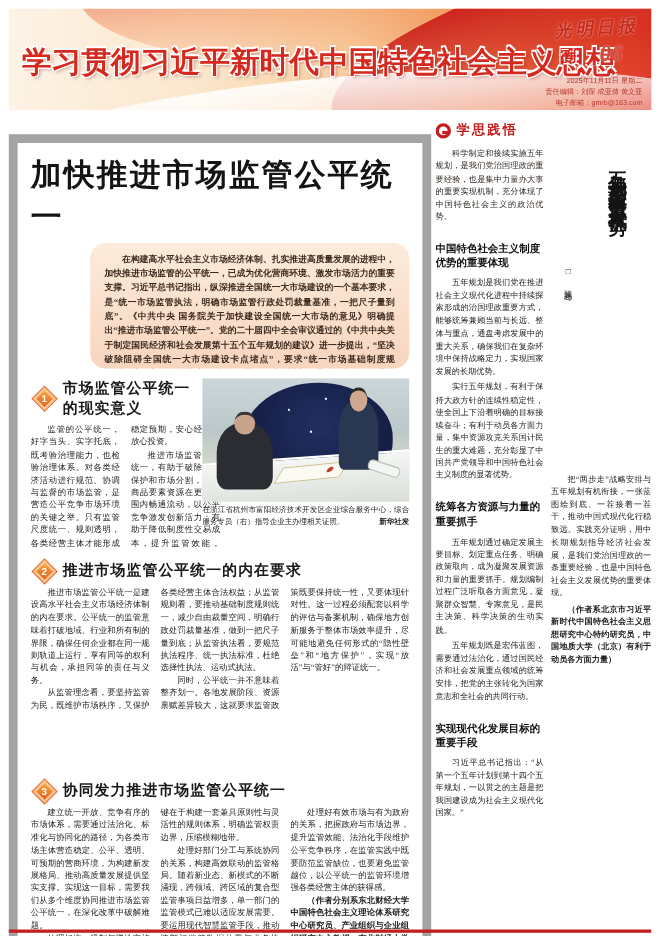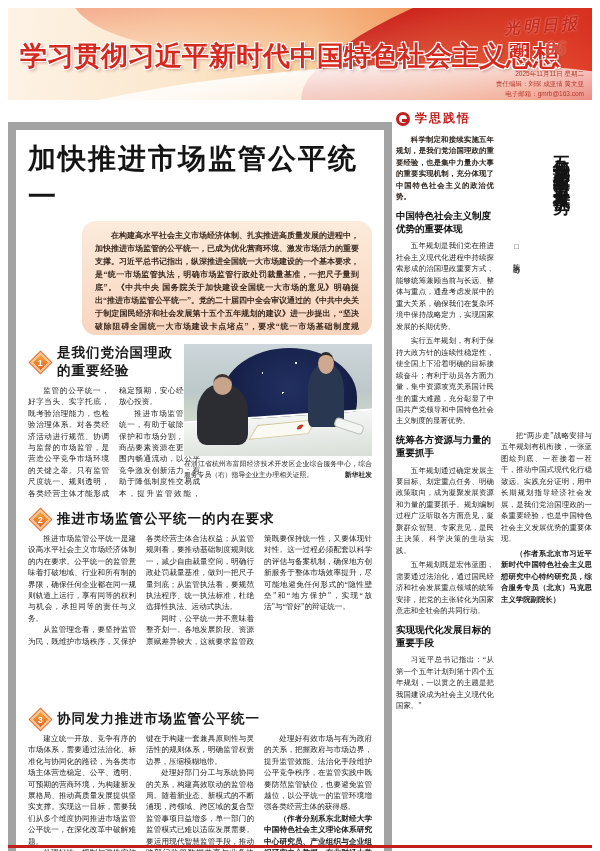--- a/index.html
+++ b/index.html
@@ -89,22 +89,22 @@
   
   .side { position:absolute; left:396px; top:108px; width:196px; height:737px; overflow:hidden; }
   .side-header { display:flex; align-items:center; gap:5px; margin:2px 0 7px; }
   .g-logo { position:relative; width:14px; height:14px; border:3px solid #c41f1f; border-radius:50%; }
   .g-bar { position:absolute; right:-2px; top:4px; width:7px; height:3px; background:#c41f1f; }
   .side-name { font-size:12px; font-weight:900; color:#c41f1f; letter-spacing:2px; }
   .side-body { display:flex; gap:7px; }
   .col-a { width:98px; }
   .col-b { width:91px; position:relative; }
   .side p { font-size:7.4px; line-height:1.55; text-align:justify; text-indent:2em; color:#222; margin-bottom:3px; }
-  .side .side-intro { font-weight:bold; color:#2e2620; }
-  .side h3 { font-size:9.5px; font-weight:900; color:#111; margin:7px 0 4px; line-height:1.4; }
+  .side .side-intro { font-weight:normal; color:#2e2620; }
+  .side h3 { font-size:9.5px; font-weight:900; color:#111; margin:18px 0 4px; line-height:1.4; }
   .vert-block { position:relative; height:296px; }
   .vert-title { position:absolute; right:22px; top:8px; writing-mode:vertical-rl; font-size:17px;
     font-weight:900; color:#141414; letter-spacing:3px; line-height:1; }
   .vert-author { position:absolute; left:10px; top:108px; writing-mode:vertical-rl; font-size:7.5px;
     color:#333; letter-spacing:2px; }
 
   .bottom-rule { position:absolute; left:8px; top:845px; width:584px; height:3px; background:#c41f1f; }
 </style>
 </head>
 <body>
@@ -128,21 +128,21 @@
 
   <div class="article">
     <h1 class="art-title">加快推进市场监管公平统一</h1>
     <div class="intro-box">在构建高水平社会主义市场经济体制、扎实推进高质量发展的进程中，加快推进市场监管的公平统一，已成为优化营商环境、激发市场活力的重要支撑。习近平总书记指出，纵深推进全国统一大市场建设的一个基本要求，是“统一市场监管执法，明确市场监管行政处罚裁量基准，一把尺子量到底”。《中共中央 国务院关于加快建设全国统一大市场的意见》明确提出“推进市场监管公平统一”。党的二十届四中全会审议通过的《中共中央关于制定国民经济和社会发展第十五个五年规划的建议》进一步提出，“坚决破除阻碍全国统一大市场建设卡点堵点”，要求“统一市场基础制度规则”和“统一市场监管执法”。当前，我国正处在以中国式现代化全面推进强国建设、民族复兴伟业的关键时期，对推进市场监管的公平统一提出了新的更高要求。</div>
 
     <div class="section-1">
       <div class="sec-head">
         <div class="diamond">
             <span>1</span>
           </div>
-        <h2 class="sec-title">是我们党治国理政的重要经验</h2>
+        <h2 class="sec-title">市场监管公平统一的现实意义</h2>
       </div>
       <div class="photo-wrap">
         <div class="photo">
           <div class="arch">
               <div class="stars"></div>
             </div>
           <div class="counter"></div>
           <div class="paper">
               <div class="seal"></div>
             </div>
@@ -214,19 +214,19 @@
         <p>五年规划既是宏伟蓝图，需要通过法治化，通过国民经济和社会发展重点领域的统筹安排，把党的主张转化为国家意志和全社会的共同行动。</p>
         <h3>实现现代化发展目标的重要手段</h3>
         <p>习近平总书记指出：“从第一个五年计划到第十四个五年规划，一以贯之的主题是把我国建设成为社会主义现代化国家。”</p>
       </div>
       <div class="col-b">
         <div class="vert-block">
           <div class="vert-title">五年规划彰显集中力量办大事优势</div>
           <div class="vert-author">□ 魏志奇</div>
         </div>
         <p>把“两步走”战略安排与五年规划有机衔接，一张蓝图绘到底、一茬接着一茬干，推动中国式现代化行稳致远。实践充分证明，用中长期规划指导经济社会发展，是我们党治国理政的一条重要经验，也是中国特色社会主义发展优势的重要体现。</p>
-        <p class="bio">（作者系北京市习近平新时代中国特色社会主义思想研究中心特约研究员，综合服务专员（北京）马克思主义学院副院长）</p>
+        <p class="bio">（作者系北京市习近平新时代中国特色社会主义思想研究中心特约研究员，中国地质大学（北京）有利于动员各方面力量）</p>
       </div>
     </div>
   </aside>
 
   <div class="bottom-rule"></div>
 </div>
 
 </body></html>

